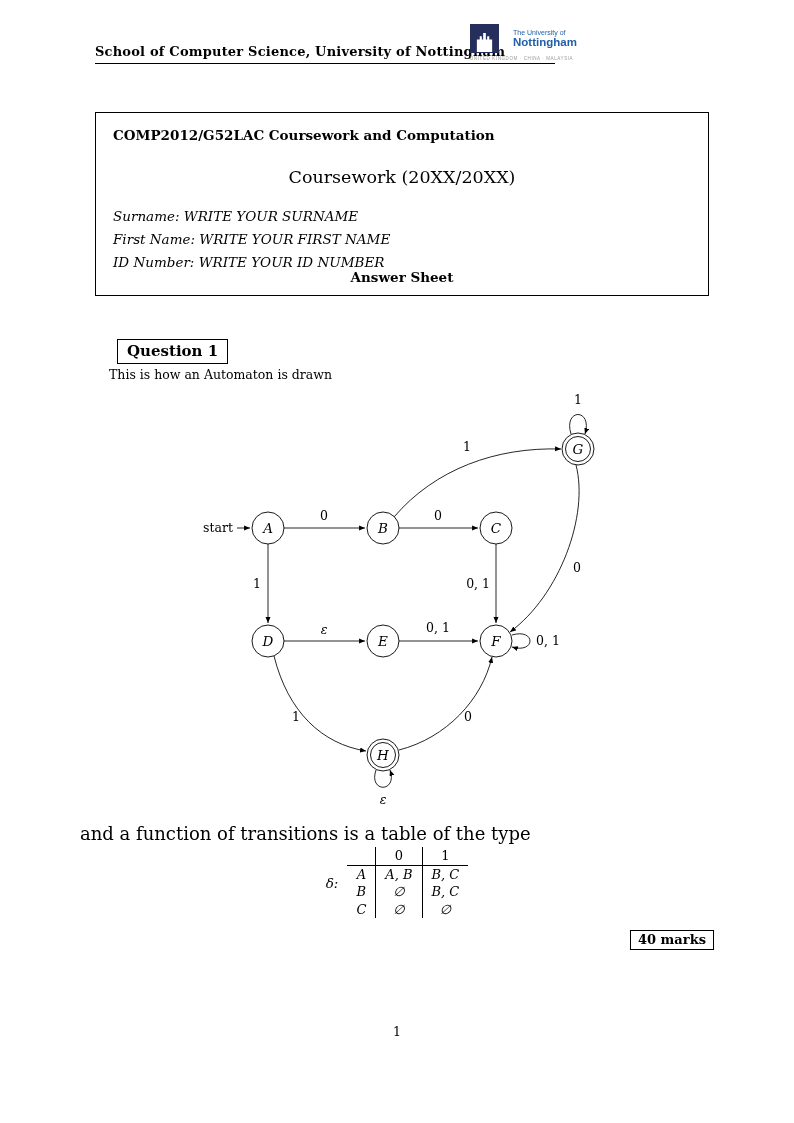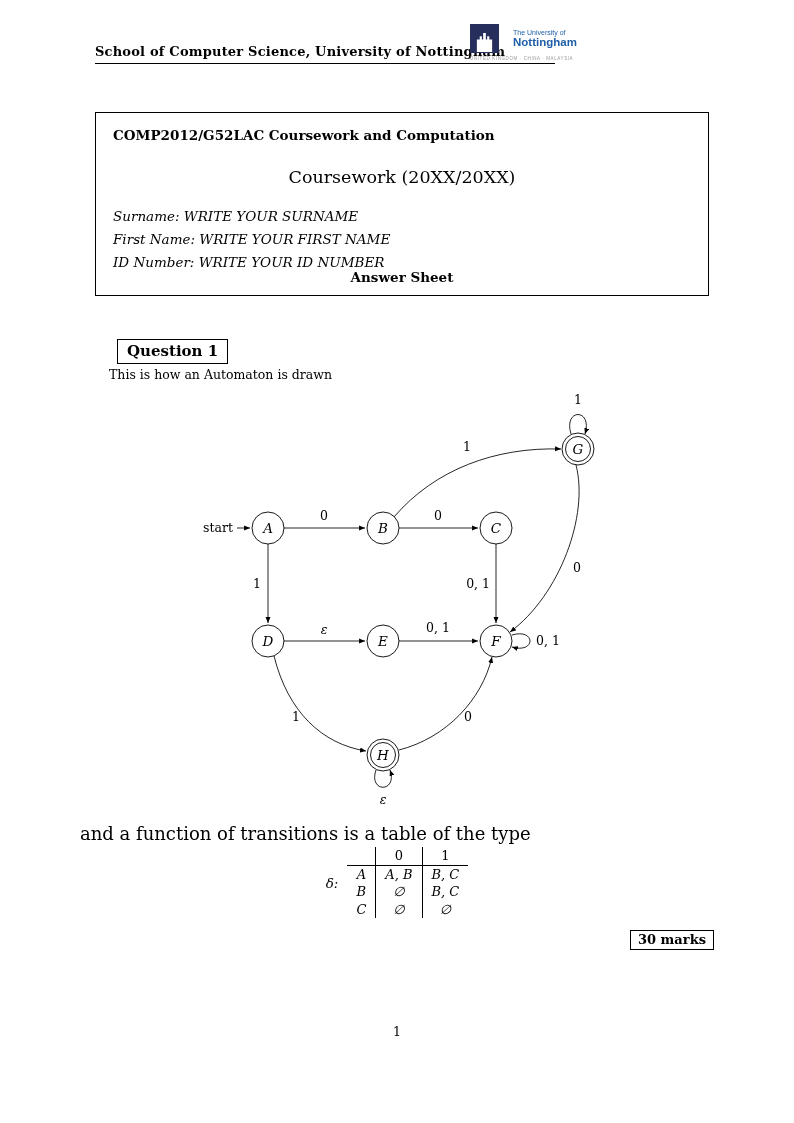--- a/index.html
+++ b/index.html
@@ -165,16 +165,16 @@
         </tr>
         <tr>
           <td class="it">C</td>
           <td class="v it">∅</td>
           <td class="v it">∅</td>
         </tr>
       </tbody>
     </table>
   </div>
 
-  <div class="marks">30 marks</div>
+  <div class="marks">40 marks</div>
   <div class="pagenum">1</div>
 
 </div>
 
 </body></html>

